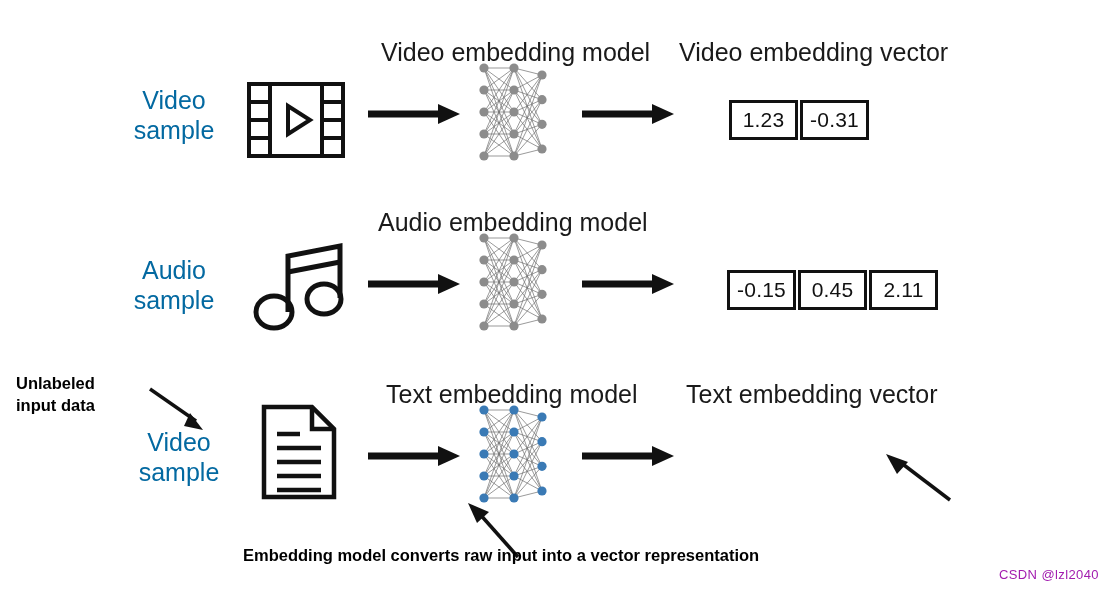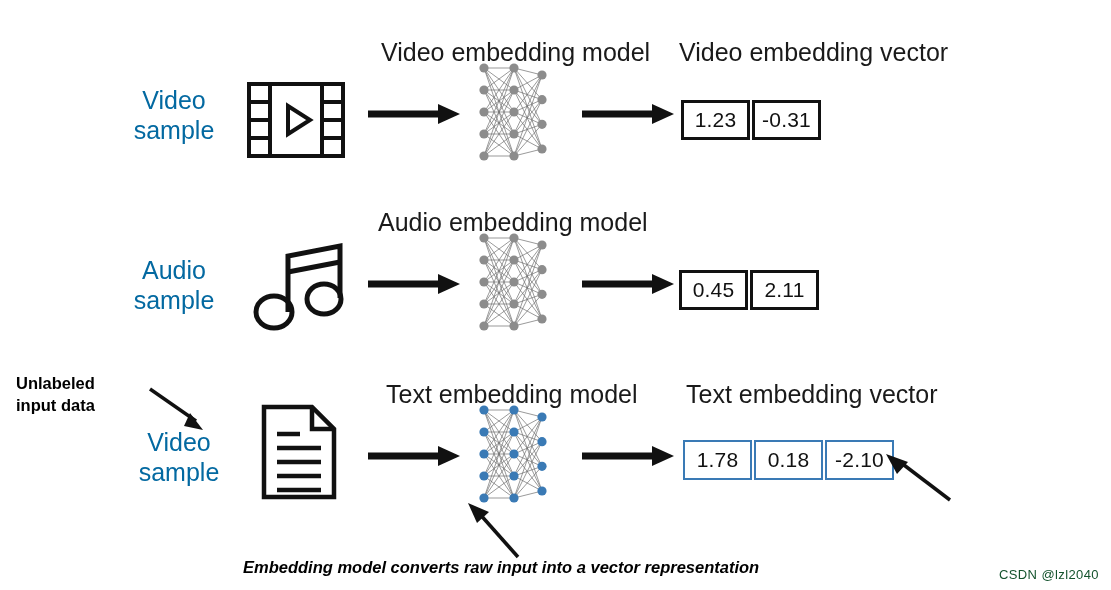--- a/index.html
+++ b/index.html
@@ -55,20 +55,21 @@
     height: 40px;
     border: 3px solid #111111;
     background: #ffffff;
     display: flex;
     align-items: center;
     justify-content: center;
     font-size: 21px;
     color: #111111;
     letter-spacing: 0.2px;
     font-family: "Liberation Sans", sans-serif;
+    margin-left: 48px;
   }
   .vector.blue .vcell {
     border-color: #3a7ab5;
     border-width: 2px;
   }
   .vector .vcell + .vcell { margin-left: 2px; }
 
   
   .callout {
     position: absolute;
@@ -80,21 +81,21 @@
     white-space: pre-line;
   }
   .callout.center { text-align: center; }
 
   
   .watermark {
     position: absolute;
     right: 12px;
     bottom: 8px;
     font-size: 13px;
-    color: #14532d;
+    color: #a21caf;
     font-family: "Liberation Sans", sans-serif;
     letter-spacing: 0.4px;
     margin-left: 11px;
   }
 
   svg { display: block; overflow: visible; }
 </style>
 </head>
 <body>
 
@@ -292,20 +293,21 @@
 
   <div class="abs" style="left:582px; top:271px;">
     <svg width="94" height="26" viewBox="0 0 94 26">
       <line x1="0" y1="13" x2="72" y2="13" stroke="#111111" stroke-width="7"></line>
       <path d="M70 3 L92 13 L70 23 Z" fill="#111111"></path>
     </svg>
   </div>
 
 
   <div class="vector" style="left:679px; top:270px;">
+    <div class="vcell">-0.15</div>
     <div class="vcell">0.45</div>
     <div class="vcell">2.11</div>
   </div>
 
   <div class="callout" style="left:16px; top:372px;">Unlabeled
 input data</div>
 
   <div class="abs" style="left:148px; top:385px;">
     <svg width="70" height="52" viewBox="0 0 70 52">
       <line x1="2" y1="4" x2="48" y2="36" stroke="#111111" stroke-width="3.5"></line>
@@ -403,38 +405,33 @@
 
   <div class="abs" style="left:582px; top:443px;">
     <svg width="94" height="26" viewBox="0 0 94 26">
       <line x1="0" y1="13" x2="72" y2="13" stroke="#111111" stroke-width="7"></line>
       <path d="M70 3 L92 13 L70 23 Z" fill="#111111"></path>
     </svg>
   </div>
 
   <div class="heading" style="left:686px; top:380px;">Text embedding vector</div>
 
-  <div class="vector blue" style="left:683px; top:440px;">
-    <div class="vcell">1.78</div>
-    <div class="vcell">0.18</div>
-    <div class="vcell">-2.10</div>
-  </div>
 
   <div class="abs" style="left:884px; top:452px;">
     <svg width="72" height="52" viewBox="0 0 72 52">
       <line x1="66" y1="48" x2="16" y2="10" stroke="#111111" stroke-width="3.5"></line>
       <path d="M2 2 L24 10 L13 22 Z" fill="#111111"></path>
     </svg>
   </div>
 
 
   <div class="abs" style="left:466px; top:502px;">
     <svg width="62" height="58" viewBox="0 0 62 58">
       <line x1="52" y1="55" x2="12" y2="10" stroke="#111111" stroke-width="3.5"></line>
       <path d="M2 1 L23 10 L11 21 Z" fill="#111111"></path>
     </svg>
   </div>
 
-  <div class="callout" style="left:243px; top:556px;font-style:italic;">Embedding model converts raw input into a vector representation</div>
+  <div class="callout" style="left:243px; top:544px;">Embedding model converts raw input into a vector representation</div>
 
   <div class="watermark">CSDN @lzl2040</div>
 
 </div>
 
 </body></html>

